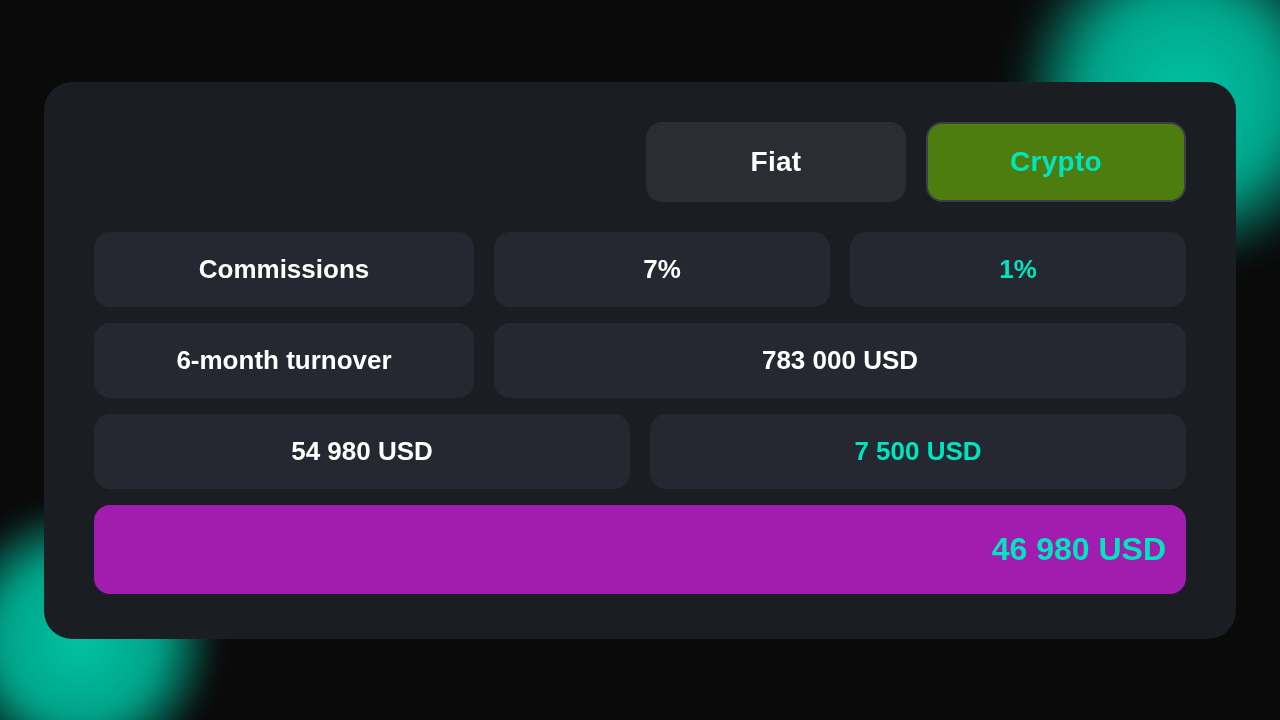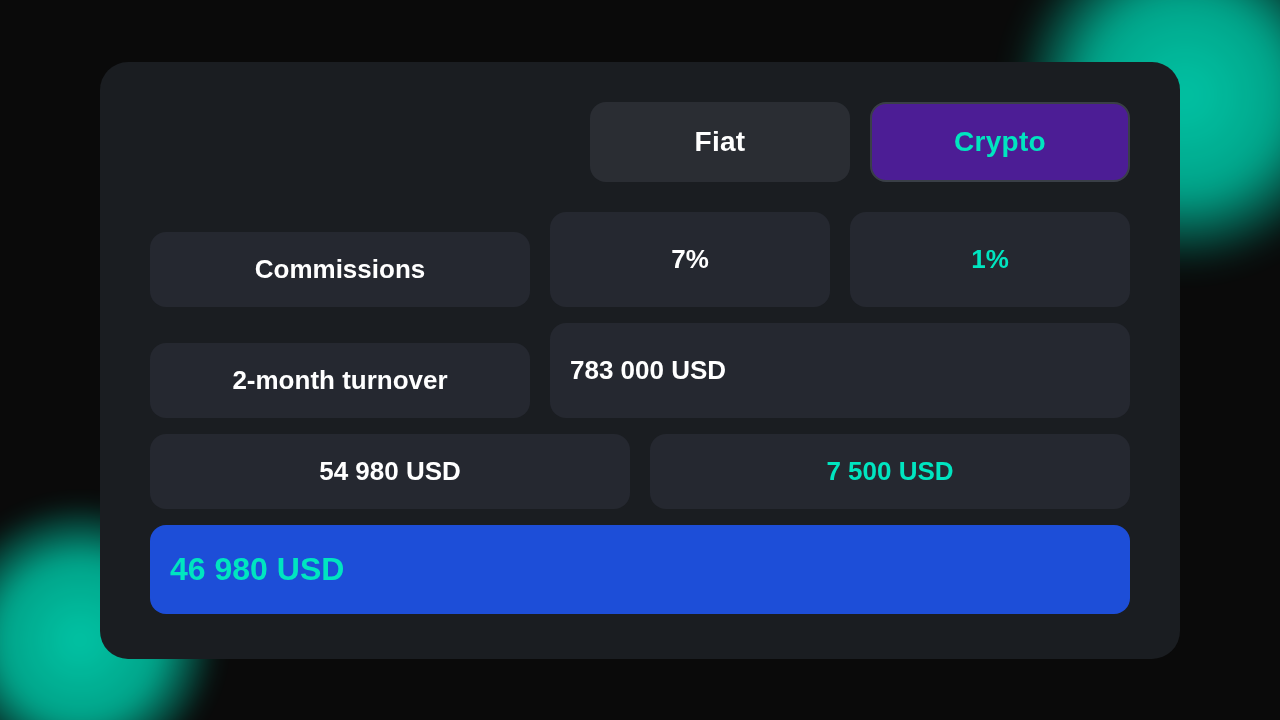--- a/index.html
+++ b/index.html
@@ -43,21 +43,21 @@
       border-radius: 50%;
       opacity: 0.85;
       filter: blur(15px);
     }
 
     .card {
       position: relative;
       background: #1a1d21;
       border-radius: 28px;
       padding: 40px 50px 45px 50px;
-      width: 1080px;
+      width: 1192px;
       z-index: 10;
     }
 
     
     .header-row {
       display: flex;
       justify-content: flex-end;
       gap: 20px;
       margin-bottom: 30px;
     }
@@ -72,21 +72,21 @@
       cursor: pointer;
       letter-spacing: 0.3px;
     }
 
     .tab-fiat {
       background: #2a2d33;
       color: #ffffff;
     }
 
     .tab-crypto {
-      background: #4c1d95;
+      background: #4d7c0f;
       color: #00e5c0;
       border: 2px solid #3a3f47;
     }
 
     
     .data-rows {
       display: flex;
       flex-direction: column;
       gap: 16px;
     }
@@ -99,21 +99,20 @@
 
     .row-label {
       background: #252830;
       border-radius: 16px;
       padding: 22px 30px;
       width: 380px;
       min-width: 380px;
       display: flex;
       align-items: center;
       justify-content: center;
-      margin-top: 20px;
     }
 
     .row-label-text {
       color: #ffffff;
       font-size: 26px;
       font-weight: 700;
       text-align: center;
     }
 
     .row-values {
@@ -141,44 +140,44 @@
     .value-white {
       color: #ffffff;
     }
 
     .value-teal {
       color: #00e5c0;
     }
 
     
     .savings-cell {
-      background: #1d4ed8;
-      border-radius: 16px;
-      flex: 1;
-      display: flex;
-      align-items: center;
-      justify-content: flex-start;
+      background: #a21caf;
+      border-radius: 16px;
+      flex: 1;
+      display: flex;
+      align-items: center;
+      justify-content: flex-end;
       padding: 26px 20px;
     }
 
     .savings-value {
       color: #00e5c0;
       font-size: 32px;
       font-weight: 800;
       text-align: center;
     }
 
     
     .value-cell-span {
       flex: 1;
       background: #252830;
       border-radius: 16px;
       display: flex;
       align-items: center;
-      justify-content: flex-start;
+      justify-content: center;
       padding: 22px 20px;
     }
   </style>
 </head>
 <body>
 
 <div class="bg-blob-left"></div>
 <div class="bg-blob-right"></div>
 
 <div class="card">
@@ -199,21 +198,21 @@
           <span class="value-text value-white">7%</span>
         </div>
         <div class="value-cell">
           <span class="value-text value-teal">1%</span>
         </div>
       </div>
     </div>
 
     <div class="data-row">
       <div class="row-label">
-        <span class="row-label-text">2-month turnover</span>
+        <span class="row-label-text">6-month turnover</span>
       </div>
       <div class="row-values">
         <div class="value-cell-span">
           <span class="value-text value-white">783 000 USD</span>
         </div>
       </div>
     </div>
 
     <div class="data-row">
       <div class="row-values">

